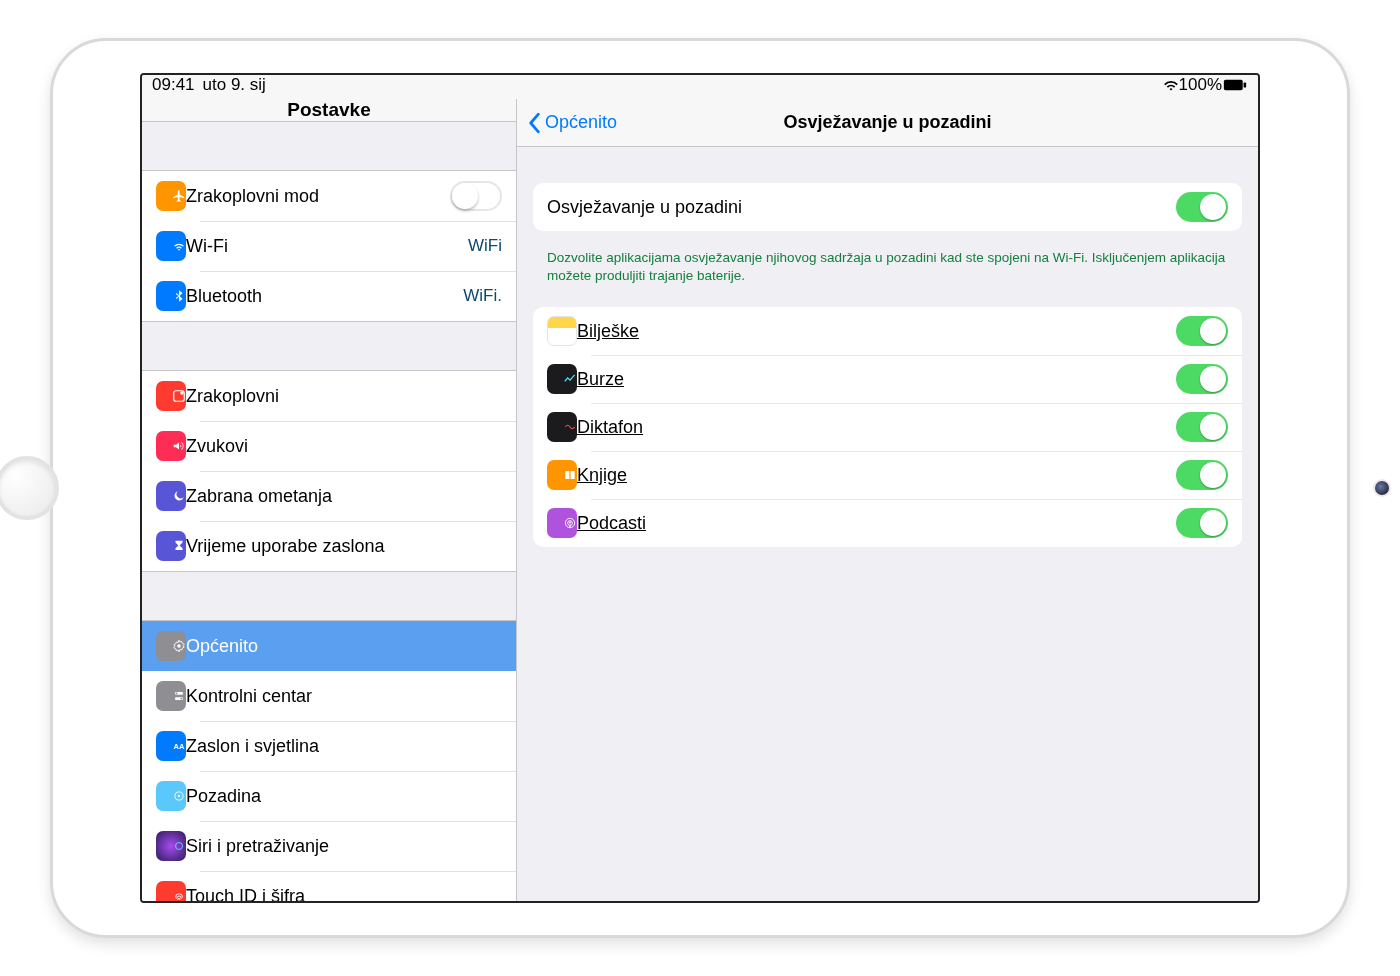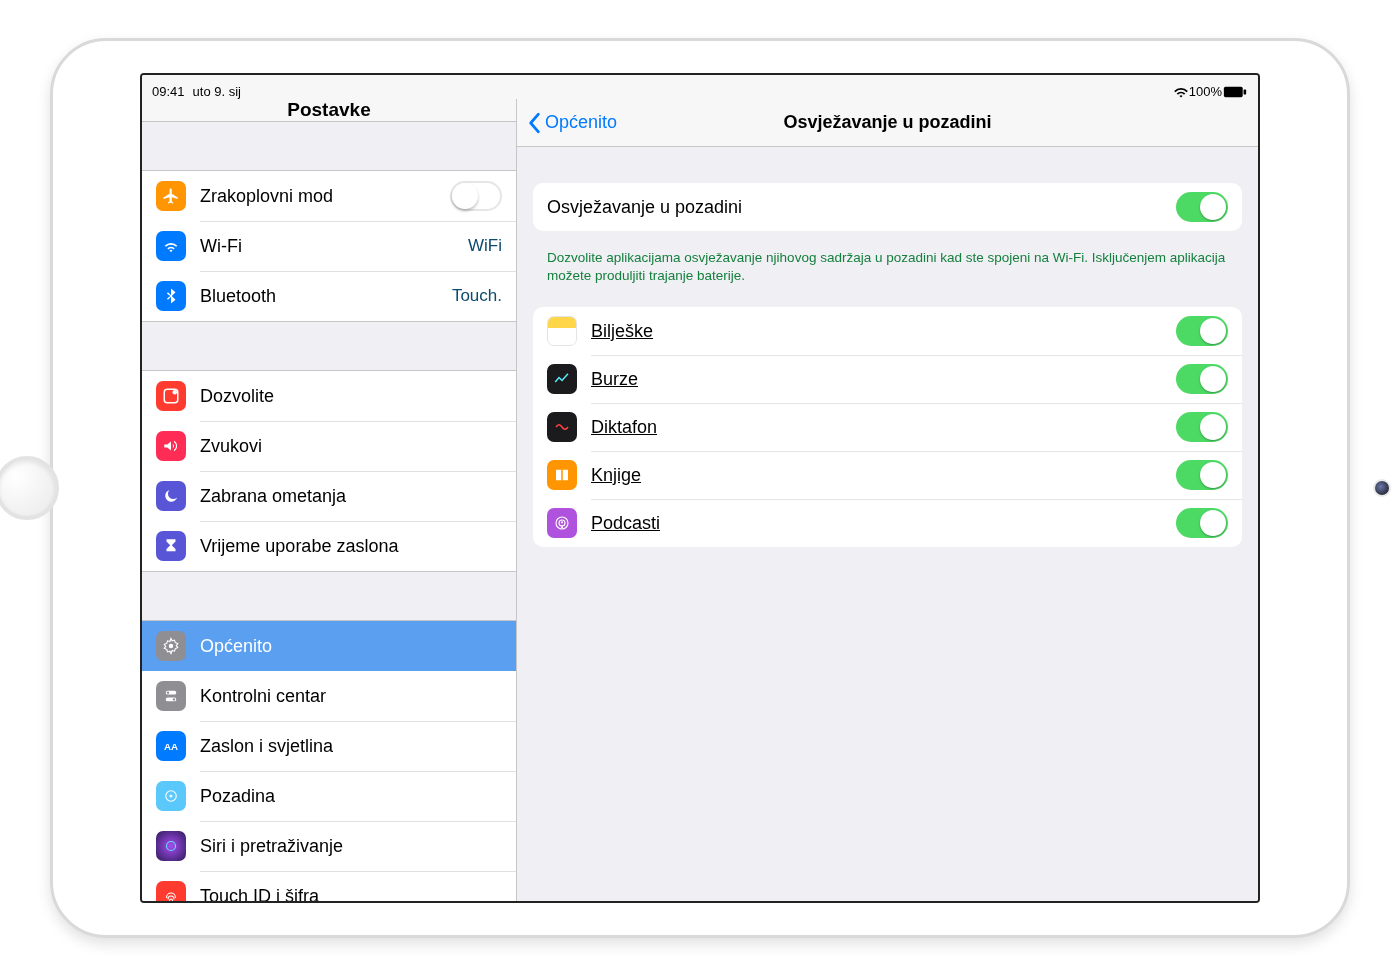--- a/index.html
+++ b/index.html
@@ -5,39 +5,39 @@
   * { box-sizing: border-box; margin: 0; padding: 0; }
   body { font-family: -apple-system, "Helvetica Neue", Arial, sans-serif; background: #fff; width: 1400px; height: 976px; overflow: hidden; display: flex; align-items: center; justify-content: center; }
 
   .device-frame { width: 1300px; height: 900px; border: 3px solid #d9d9d9; border-radius: 56px; background: #fff; box-shadow: 0 6px 14px rgba(0,0,0,.12); position: relative; display: flex; align-items: center; justify-content: center; }
   .home-button { position: absolute; left: -58px; top: 50%; transform: translateY(-50%); width: 64px; height: 64px; border-radius: 50%; border: 4px solid #e3e3e3; background: radial-gradient(circle at 30% 30%, #fff, #e9e9e9); box-shadow: inset 0 2px 4px rgba(0,0,0,.08); }
   .camera-dot { position: absolute; right: -42px; top: 50%; transform: translateY(-50%); width: 14px; height: 14px; border-radius: 50%; background: radial-gradient(circle at 40% 40%, #6a77a8, #111); box-shadow: 0 0 0 2px #e9e9e9; }
 
   .screen { width: 1120px; height: 830px; border: 2px solid #222; border-radius: 4px; background: #efeff4; overflow: hidden; display: flex; flex-direction: column; }
 
   
-  .status-bar { height: 24px; background: #f7f7f8; display: flex; align-items: flex-end; justify-content: space-between; padding: 0 10px; font-size: 13px; color: #000; border-bottom: 0; }
+  .status-bar { height: 24px; background: #f7f7f8; display: flex; align-items: flex-start; justify-content: space-between; padding: 0 10px; font-size: 17px; color: #000; border-bottom: 0; }
   .status-left { display: flex; gap: 8px; align-items: center; }
   .status-right { display: flex; gap: 0; align-items: center; }
   .wifi-icon svg, .battery-icon svg { display: block; }
 
   .content-area { flex: 1; display: flex; min-height: 0; }
 
   
   .sidebar { width: 375px; border-right: 1px solid #c6c6c8; background: #efeff4; overflow-y: auto; display: flex; flex-direction: column; gap: 28px; }
   .sidebar-header { height: 48px; display: flex; align-items: center; justify-content: center; font-weight: 600; font-size: 19px; background: #f7f7f8; border-bottom: 1px solid #c6c6c8; }
   .group { background: #fff; border-top: 1px solid #c6c6c8; border-bottom: 1px solid #c6c6c8; margin-top: 20px; }
   .group:first-of-type { margin-top: 0; border-top: none; }
   .row { height: 50px; display: flex; align-items: center; padding-left: 14px; position: relative; font-size: 18px; color: #000; }
   .row + .row::before { content: ""; position: absolute; left: 58px; right: 0; top: 0; height: 1px; background: #e0e0e2; }
   .row.selected { background: #5a9ff0; color: #fff; }
   .row.selected + .row::before, .row.selected::before { display: none; }
   .row .label { flex: 1; }
   .row .value { color: #0c4a6e; font-size: 17px; margin-right: 14px; }
-  .app-icon { width: 30px; height: 30px; border-radius: 7px; margin-right: 14px; display: flex; align-items: center; justify-content: center; flex-shrink: 0; }
+  .app-icon { width: 30px; height: 30px; border-radius: 7px; display: flex; align-items: center; justify-content: flex-start; flex-shrink: 0; padding-left: 16px; }
   .app-icon svg { width: 18px; height: 18px; }
   .toggle-off { width: 52px; height: 30px; border-radius: 15px; border: 2px solid #e5e5e5; background: #fff; position: relative; margin-right: 14px; }
   .toggle-off::after { content: ""; position: absolute; left: 0; top: 0; width: 26px; height: 26px; border-radius: 50%; background: #fff; box-shadow: 0 2px 3px rgba(0,0,0,.25); }
 
   
   .detail { flex: 1; background: #efeff4; overflow-y: auto; display: flex; flex-direction: column; }
   .nav-bar { height: 48px; background: #f7f7f8; border-bottom: 1px solid #c6c6c8; display: flex; align-items: center; position: relative; padding: 0 10px; }
   .back-btn { display: flex; align-items: center; color: #007aff; font-size: 18px; cursor: pointer; }
   .back-btn svg { width: 14px; height: 22px; margin-right: 4px; }
   .nav-title { position: absolute; left: 50%; transform: translateX(-50%); font-weight: 600; font-size: 18px; color: #000; }
@@ -116,33 +116,33 @@
             <span class="label">Wi-Fi</span>
             <span class="value">WiFi</span>
           </div>
           <div class="row">
             <div class="app-icon ic-blue">
                 <svg viewBox="0 0 24 24">
                   <path d="M12 2l6 5-5 5 5 5-6 5V13l-4 4-1.5-1.5L11 12 6.5 8.5 8 7l4 4V2z" fill="#fff"></path>
                 </svg>
               </div>
             <span class="label">Bluetooth</span>
-            <span class="value">Touch.</span>
+            <span class="value">WiFi.</span>
           </div>
         </div>
 
         <div class="group">
           <div class="row">
             <div class="app-icon ic-red">
                 <svg viewBox="0 0 24 24">
                   <rect x="3" y="3" width="18" height="18" rx="4" fill="none" stroke="#fff" stroke-width="2"></rect>
                   <circle cx="17" cy="7" r="3" fill="#fff"></circle>
                 </svg>
               </div>
-            <span class="label">Dozvolite</span>
+            <span class="label">Zrakoplovni</span>
           </div>
           <div class="row">
             <div class="app-icon" style="background:#ff2d55">
                 <svg viewBox="0 0 24 24">
                   <path d="M3 10v4h4l5 4V6l-5 4H3zm13 2a3 3 0 00-1.5-2.6v5.2A3 3 0 0016 12zm0-7v2a6 6 0 010 10v2a8 8 0 000-14z" fill="#fff"></path>
                 </svg>
               </div>
             <span class="label">Zvukovi</span>
           </div>
           <div class="row">

